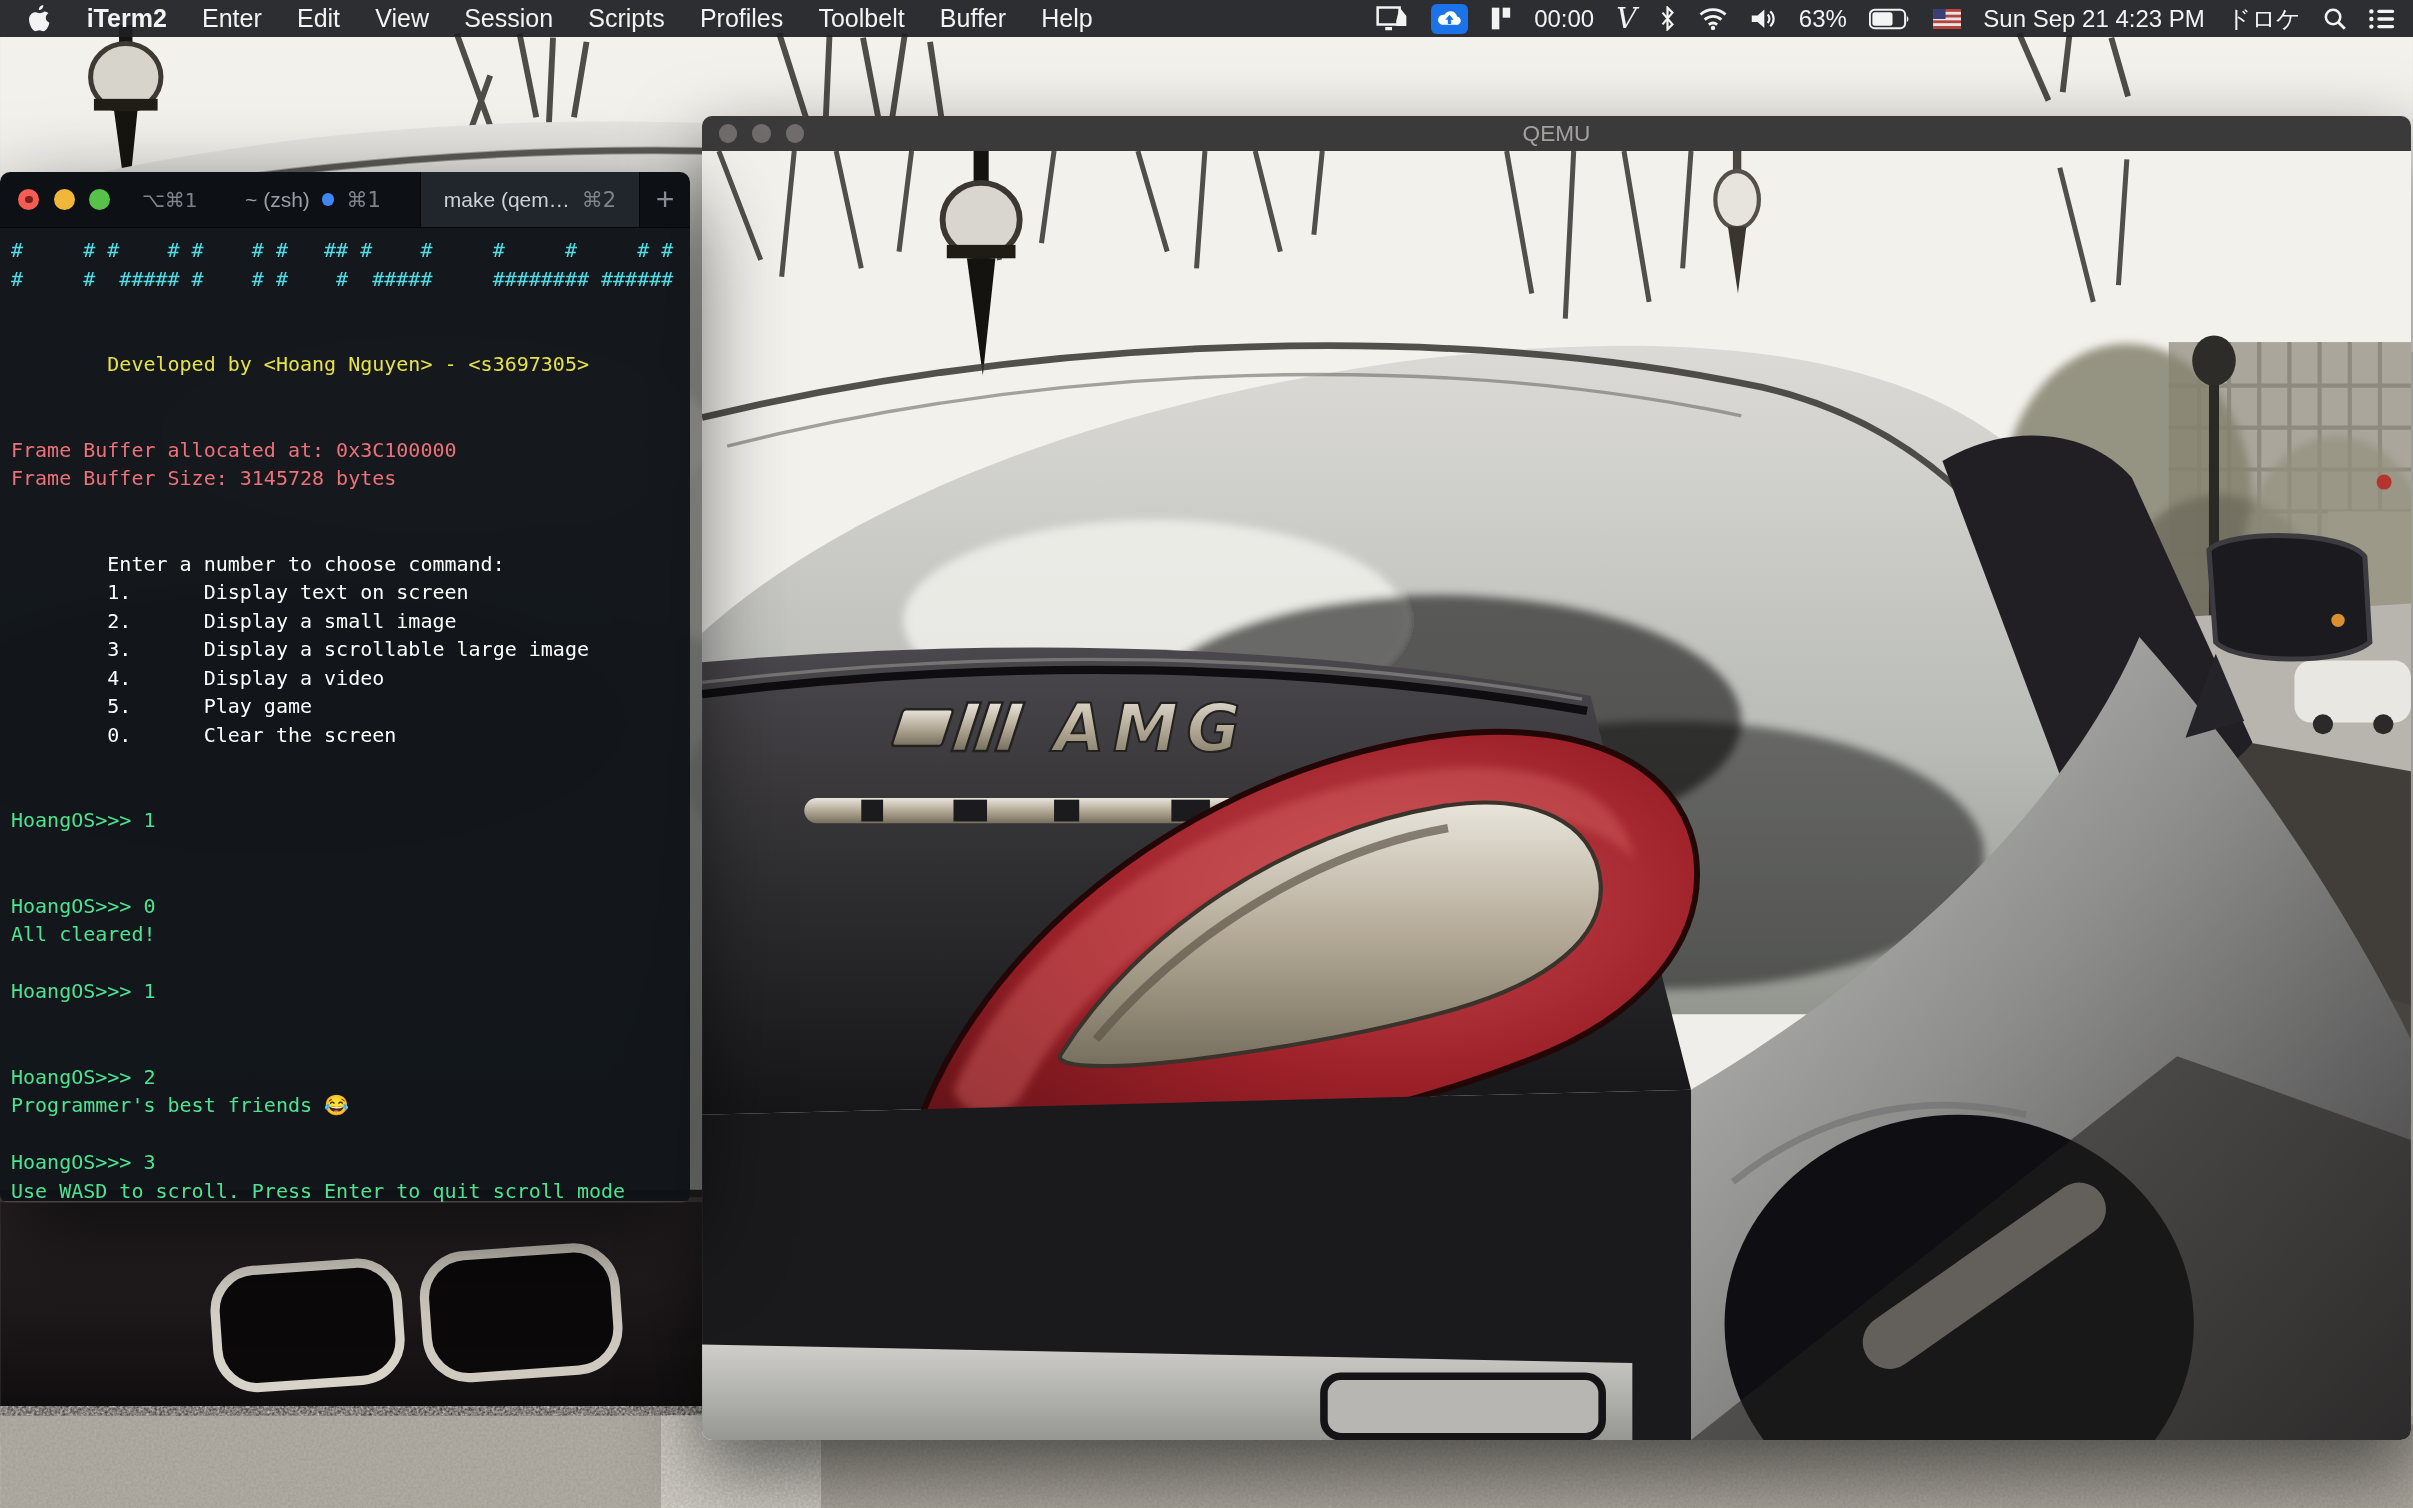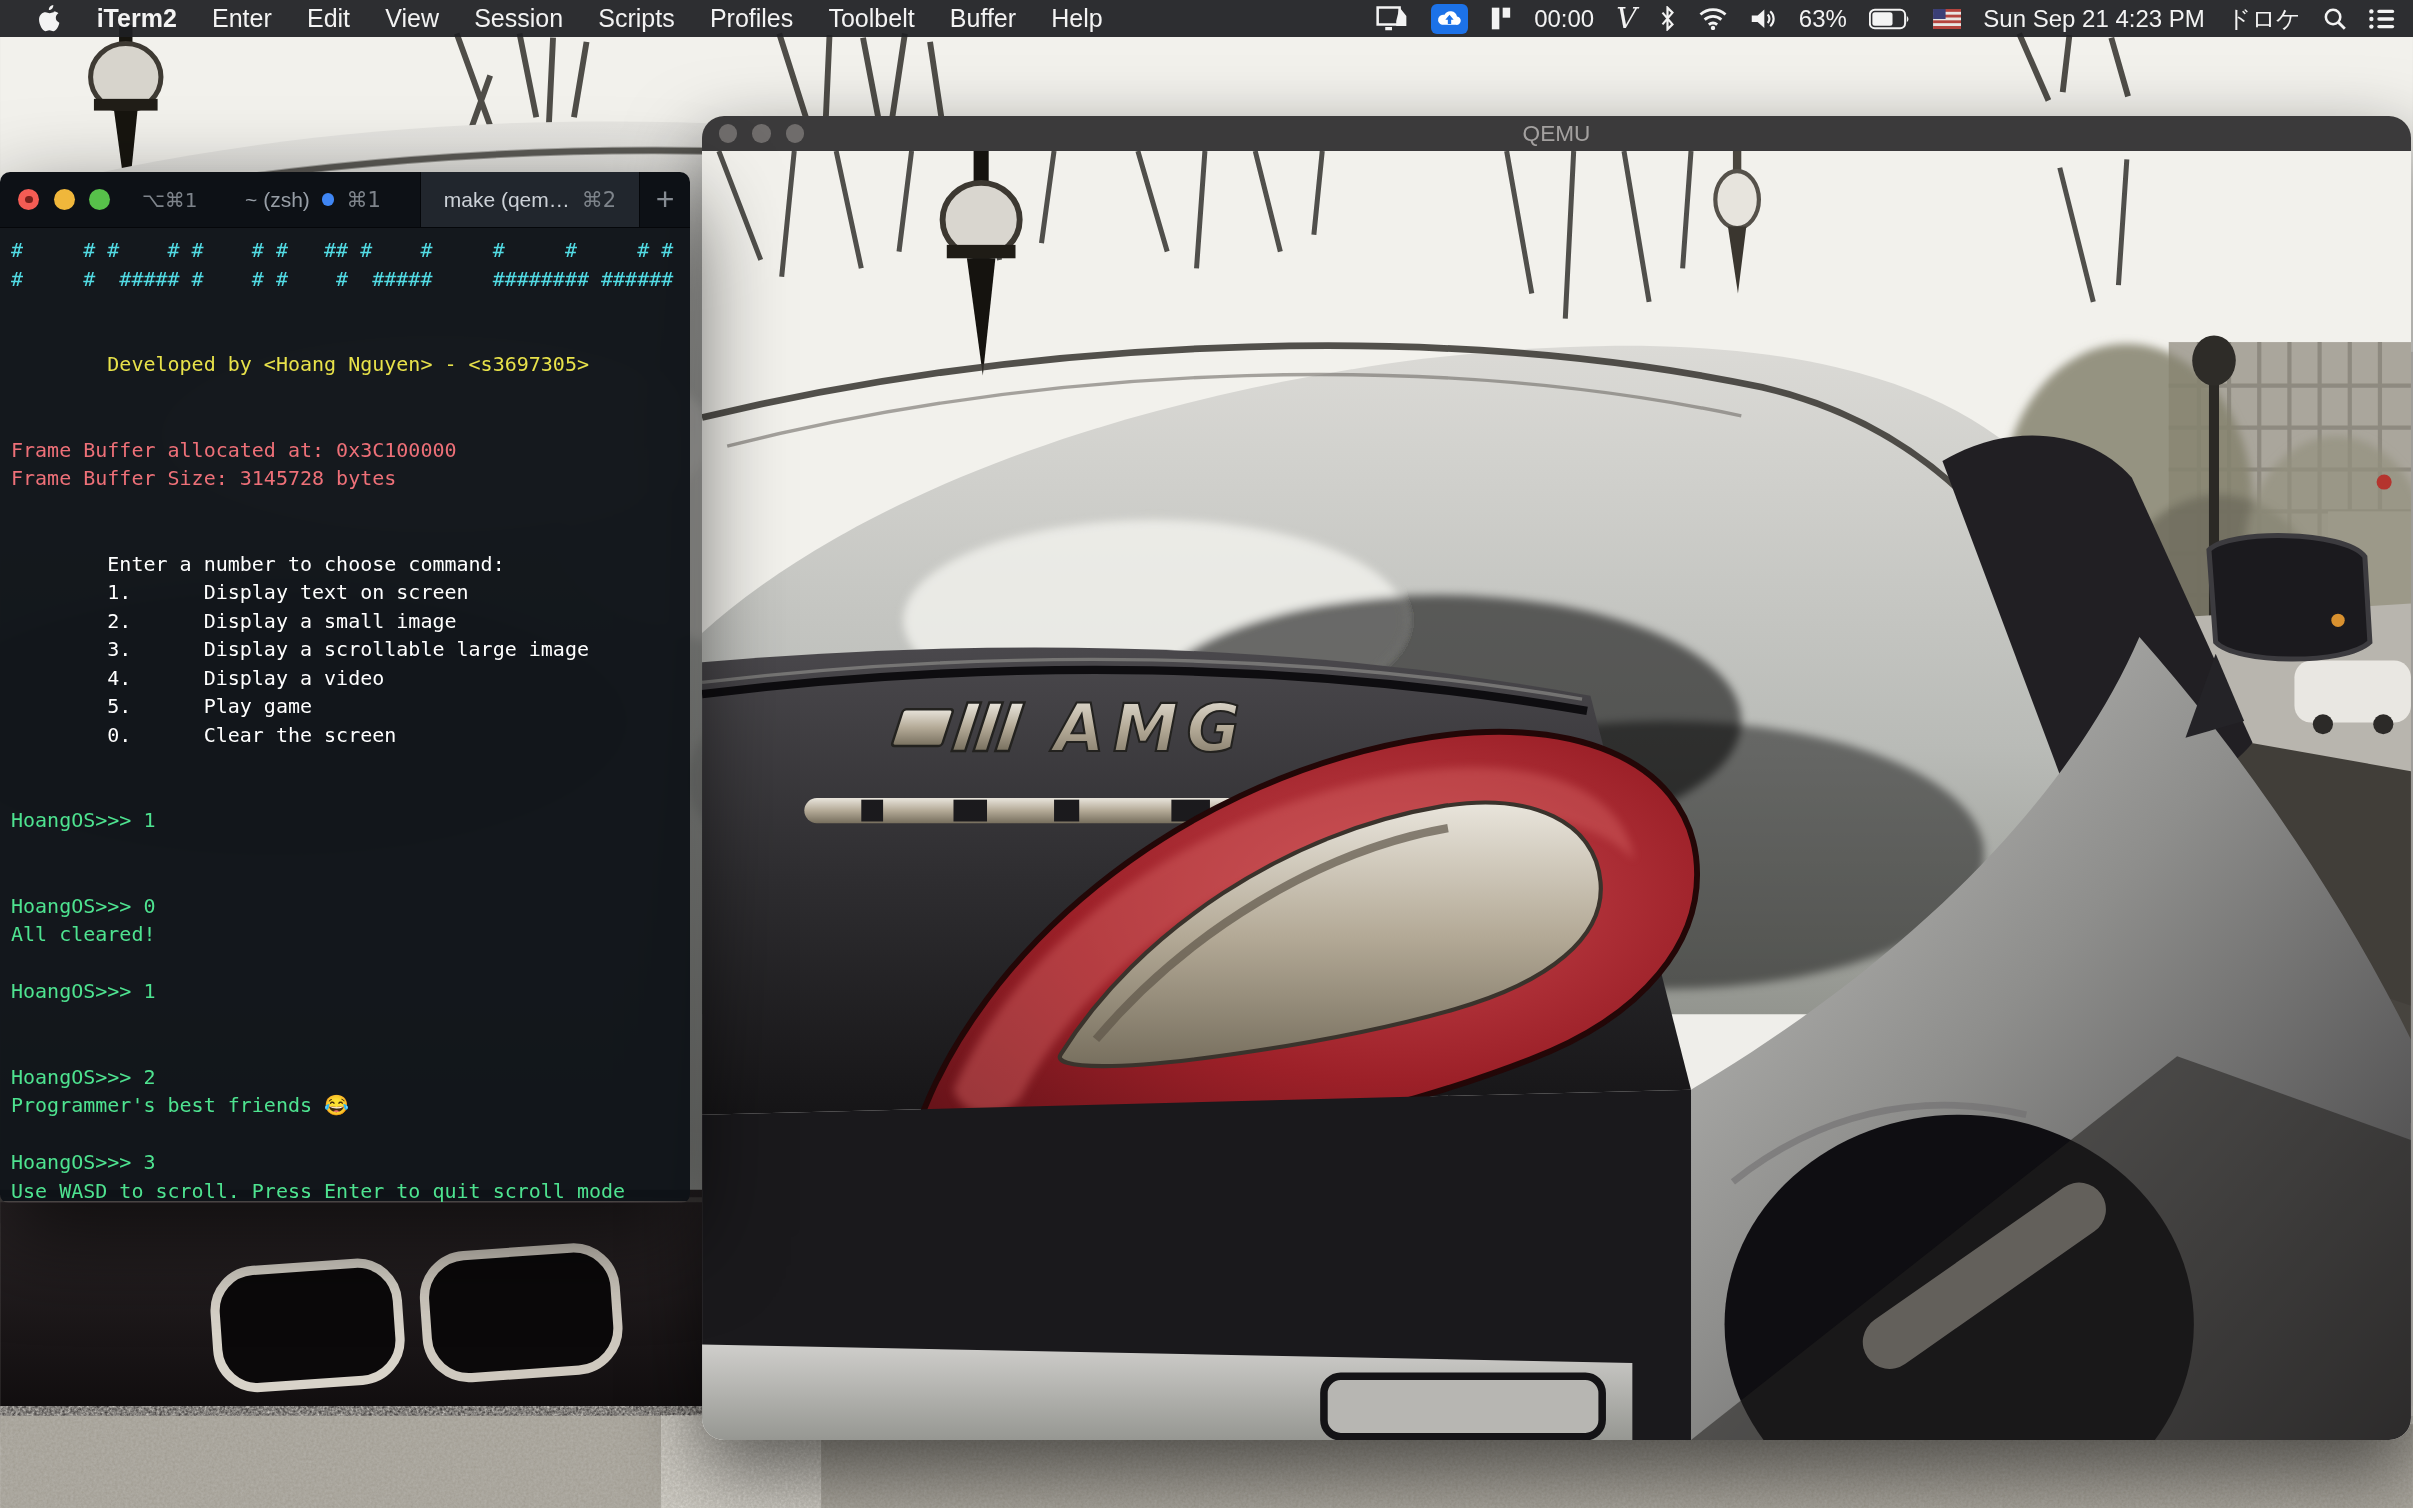--- a/index.html
+++ b/index.html
@@ -7,21 +7,21 @@
   body { position:relative; background:#d8d6d1; font-family:"Liberation Sans", sans-serif; }
 
   
   .wallpaper { position:absolute; inset:0; z-index:0; }
   .wallpaper svg { display:block; width:2413px; height:1508px; }
 
   
   .menu-bar { position:absolute; left:0; top:0; width:2413px; height:37px; z-index:40;
     background:rgba(30,31,34,0.93); display:flex; align-items:center; justify-content:space-between;
     color:#f3f3f3; font-size:25px; }
-  .menu-left { display:flex; align-items:center; gap:0; padding-left:32px;text-align:center; }
+  .menu-left { display:flex; align-items:center; gap:0; padding-left:22px;text-align:center; }
   .menu-left .apple { display:flex; align-items:center; padding:0 18.4px 0 6.7px; }
   .menu-item { padding:0 17.6px; line-height:37px; white-space:nowrap; }
   .menu-item.app-name { font-weight:bold; }
   .menu-right { display:flex; align-items:center; gap:22px; padding-right:18px; }
   .menu-right .txt { font-size:24px; white-space:nowrap; }
   .sicon { display:flex; align-items:center; }
   .blue-chip { background:#1c72e8; border-radius:5.9px; width:37px; height:30px; display:flex; align-items:center; justify-content:center; }
 
   
   .iterm-window { position:absolute; left:0; top:172px; width:690px; height:1031px; z-index:30;
@@ -42,21 +42,21 @@
     font-family:"DejaVu Sans Mono", monospace; font-size:20px; line-height:28.5px; white-space:pre; }
   .tline { height:28.5px; }
   .c-cyan  { color:#52dbe4; }
   .c-yellow{ color:#e8e24a; }
   .c-red   { color:#ee7078; }
   .c-purple{ color:#ffffff; }
   .c-green { color:#4ee390; }
 
   
   .qemu-window { position:absolute; left:702px; top:116px; width:1709px; height:1324px; z-index:10;
-    border-radius:22px; overflow:hidden; box-shadow:0 28.5px 75px rgba(0,0,0,0.55); }
+    border-radius:10px; overflow:hidden; box-shadow:0 28.5px 75px rgba(0,0,0,0.55); }
   .qemu-titlebar { height:35px; background:#3b3a3b; display:flex; align-items:center; position:relative; }
   .qemu-dots { display:flex; gap:15px; padding-left:17px; }
   .qdot { width:18.4px; height:18.4px; border-radius:50%; background:#6f6c6b; }
   .qemu-title { position:absolute; left:0; right:0; text-align:center; color:#a3a09f; font-size:22.6px; }
   .qemu-content { width:1709px; height:1289px; background:#efeeea; }
   .qemu-content svg { display:block; width:1709px; height:1289px; }
 </style>
 </head>
 <body>
 

